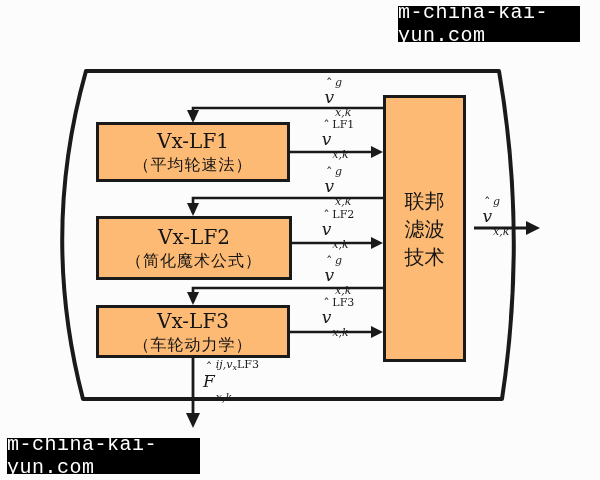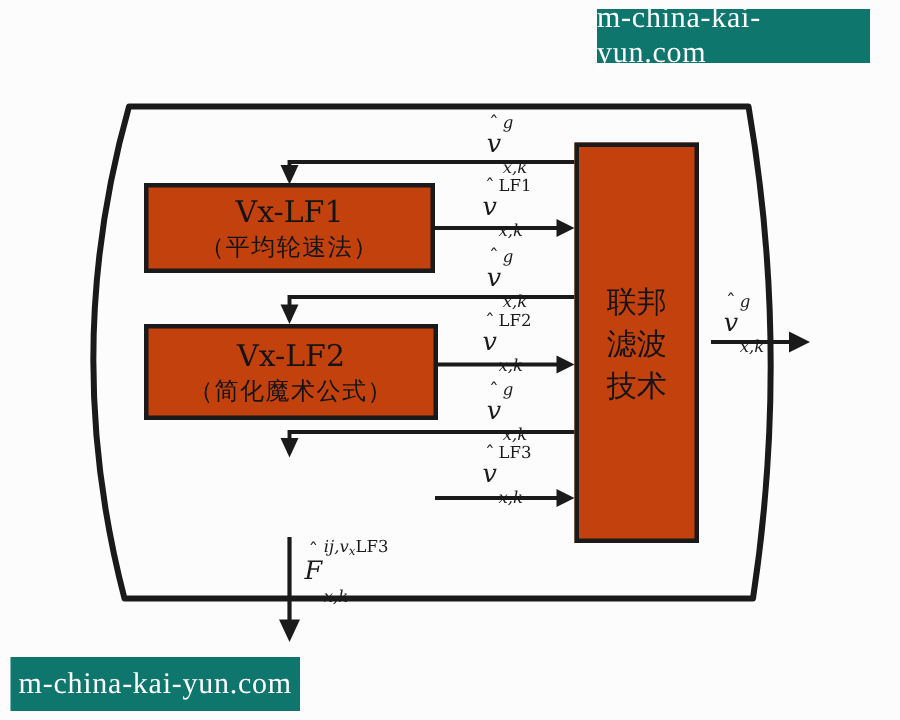--- a/index.html
+++ b/index.html
@@ -2,32 +2,32 @@
 <html><head>
 <meta charset="utf-8">
 <style>
   html,body{margin:0;padding:0;}
   body{width:600px;height:480px;position:relative;background:#fcfcfc;overflow:hidden;
        font-family:"Liberation Sans",sans-serif;}
   .stage{position:absolute;inset:0;width:600px;height:480px;}
   svg.wires{position:absolute;left:0;top:0;}
 
   
-  .wm{position:absolute;background:#0f766e;color:#ffffff;
-      font-family:Liberation Serif, serif;font-size:20px;
+  .wm{position:absolute;background:#000000;color:#ffffff;
+      font-family:Liberation Mono, monospace;font-size:20px;
       display:flex;align-items:center;justify-content:center;letter-spacing:.5px;}
   .wm-top{left:398px;top:6px;width:182px;height:36px;}
   .wm-bottom{left:7px;top:438px;width:193px;height:36px;}
 
   
   .dg-title{position:absolute;left:90px;top:73px;font-size:19px;letter-spacing:2px;
             color:#1c1c1c;font-family:"DejaVu Serif","DejaVu Sans",serif;white-space:nowrap;}
 
   
-  .lfbox{position:absolute;border:3px solid #1a1a1a;background:#c2410c;box-sizing:border-box;
+  .lfbox{position:absolute;border:3px solid #1a1a1a;background:#fdba74;box-sizing:border-box;
          display:flex;flex-direction:column;align-items:center;justify-content:center;
          color:#141414;font-family:"DejaVu Serif","DejaVu Sans",serif;text-align:center;}
   .lfbox .l1{font-size:20px;line-height:25px;white-space:nowrap;}
   .lfbox .l2{font-size:16px;line-height:21px;white-space:nowrap;letter-spacing:1px;}
   .box-lf1{left:96px;top:122px;width:194px;height:60px;}
   .box-lf2{left:96px;top:216px;width:196px;height:64px;}
   .box-lf3{left:96px;top:305px;width:194px;height:53px;}
   .box-kalman{left:383px;top:95px;width:83px;height:267px;}
   .box-kalman .kl{font-size:20px;line-height:28px;white-space:nowrap;}
 
@@ -79,20 +79,24 @@
   </svg>
 
 
   <div class="lfbox box-lf1">
     <div class="l1">Vx-LF1</div>
     <div class="l2">（平均轮速法）</div>
   </div>
   <div class="lfbox box-lf2">
     <div class="l1">Vx-LF2</div>
     <div class="l2">（简化魔术公式）</div>
+  </div>
+  <div class="lfbox box-lf3">
+    <div class="l1">Vx-LF3</div>
+    <div class="l2">（车轮动力学）</div>
   </div>
 
   <div class="lfbox box-kalman">
     <div class="kl">联邦</div>
     <div class="kl">滤波</div>
     <div class="kl">技术</div>
   </div>
 
   <div class="mlabel" style="left:338px;top:97px">
     <span class="mbase"><span class="mhat">ˆ</span><span>v</span></span>

